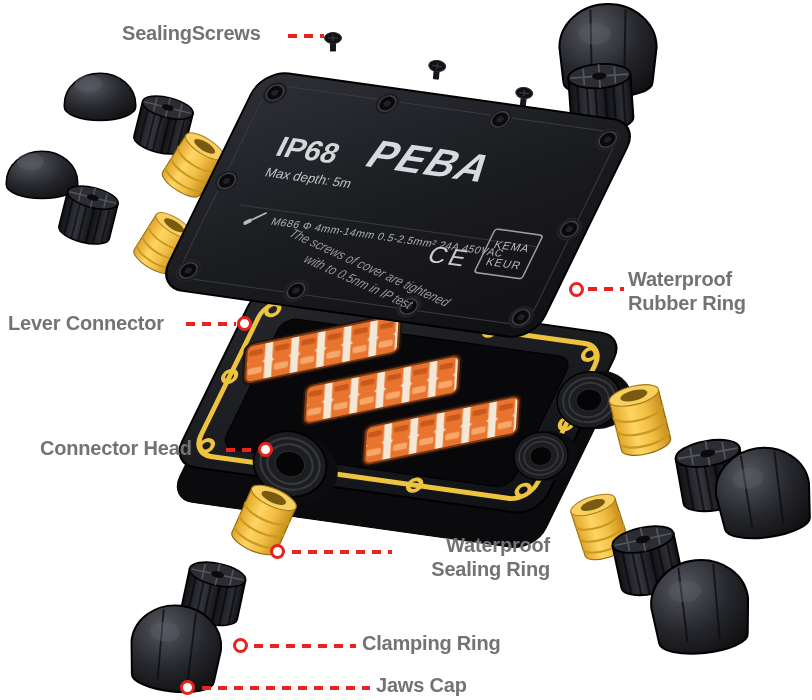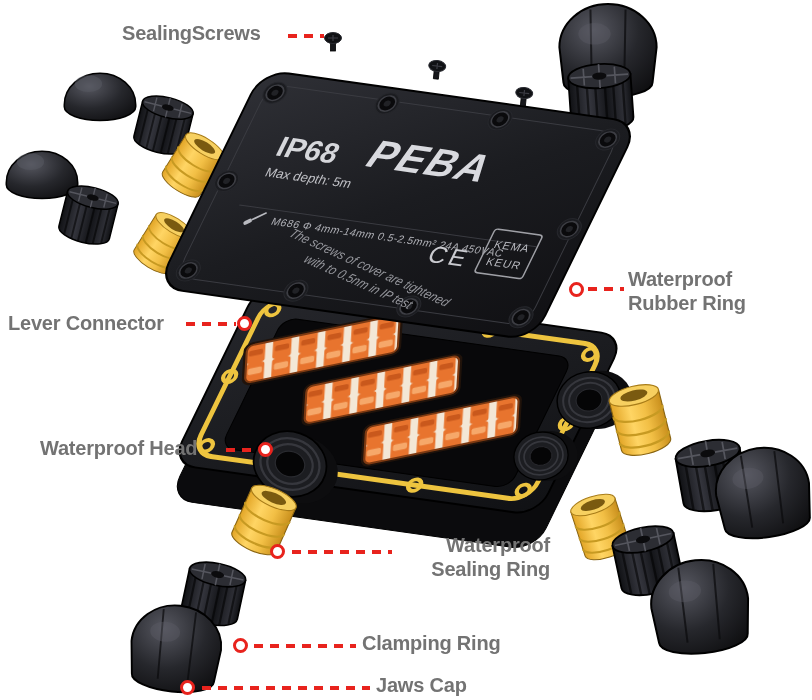--- a/index.html
+++ b/index.html
@@ -228,21 +228,21 @@
 <div class="dash" id="ln-sealing"></div>
 
 <div class="lbl" id="lbl-rubber">Waterproof Rubber Ring</div>
 <div class="dash" id="ln-rubber"></div>
 <div class="dot" id="dt-rubber"></div>
 
 <div class="lbl" id="lbl-lever">Lever Connector</div>
 <div class="dash" id="ln-lever"></div>
 <div class="dot" id="dt-lever"></div>
 
-<div class="lbl" id="lbl-head">Waterproof Head</div>
+<div class="lbl" id="lbl-head">Connector Head</div>
 <div class="dash" id="ln-head"></div>
 <div class="dot" id="dt-head"></div>
 
 <div class="lbl" id="lbl-sealring">Waterproof Sealing Ring</div>
 <div class="dash" id="ln-sealring"></div>
 <div class="dot" id="dt-sealring"></div>
 
 <div class="lbl" id="lbl-clamp">Clamping Ring</div>
 <div class="dash" id="ln-clamp"></div>
 <div class="dot" id="dt-clamp"></div>

